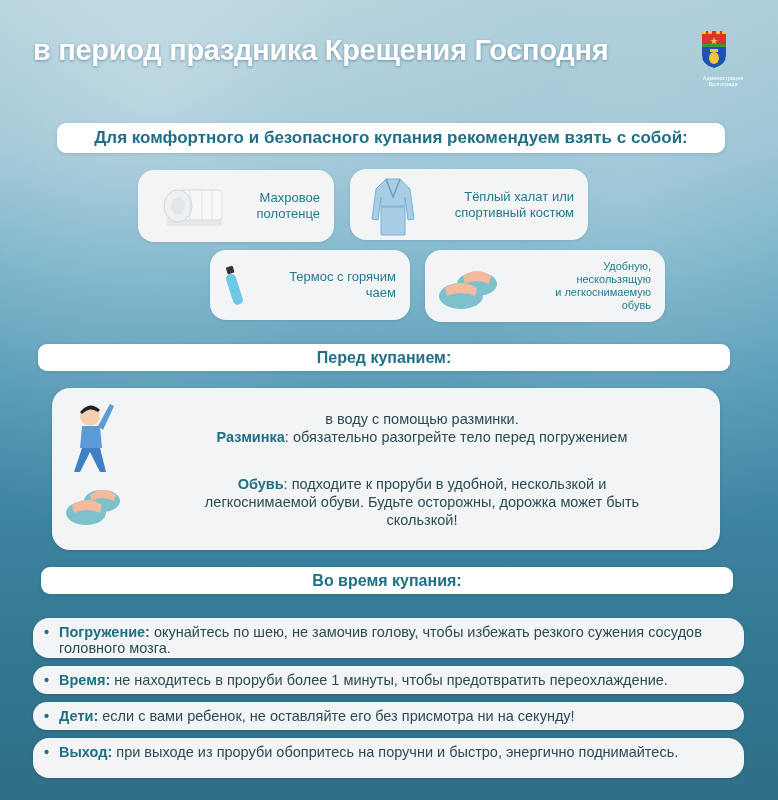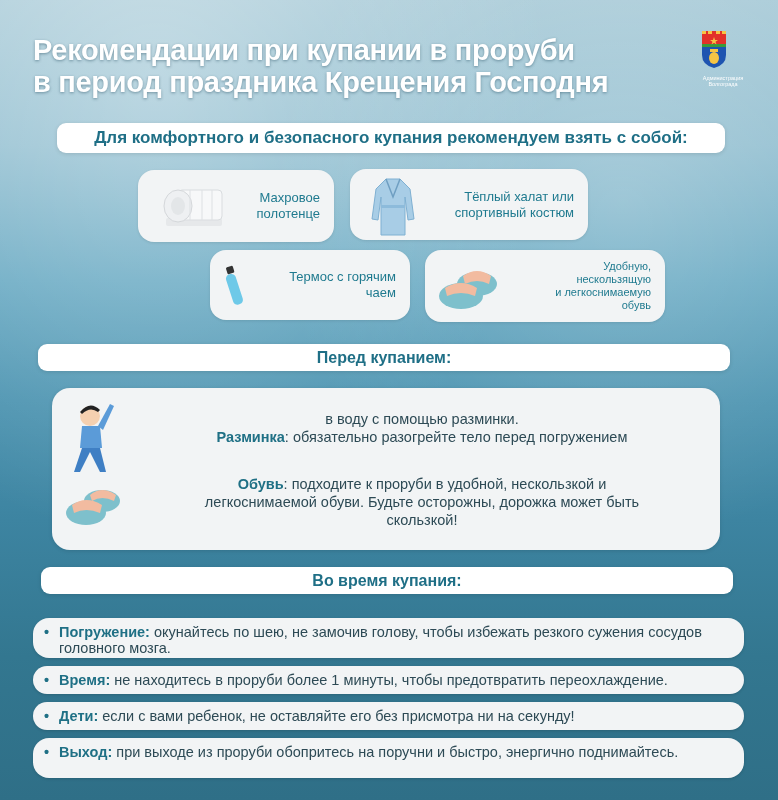--- a/index.html
+++ b/index.html
@@ -70,21 +70,20 @@
   .during-item b { color: #1f7085; }
   .d1 { top: 618px; height: 40px; }
   .d2 { top: 666px; height: 28px; }
   .d3 { top: 702px; height: 28px; }
   .d4 { top: 738px; height: 40px; }
 </style>
 </head>
 <body>
 
 <div class="title">
-  <div>Рекомендации при купании в проруби</div>
   <div>в период праздника Крещения Господня</div>
 </div>
 
 <div class="logo">
   <svg class="crest" viewBox="0 0 28 40">
     <path d="M2 2 H26 V26 Q26 36 14 39 Q2 36 2 26 Z" fill="#1e54b0"></path>
     <path d="M2 2 H26 V18 H2 Z" fill="#e2312a"></path>
     <rect x="2" y="2" width="4" height="3" fill="#f6c544"></rect>
     <rect x="8" y="2" width="4" height="3" fill="#f6c544"></rect>
     <rect x="16" y="2" width="4" height="3" fill="#f6c544"></rect>

